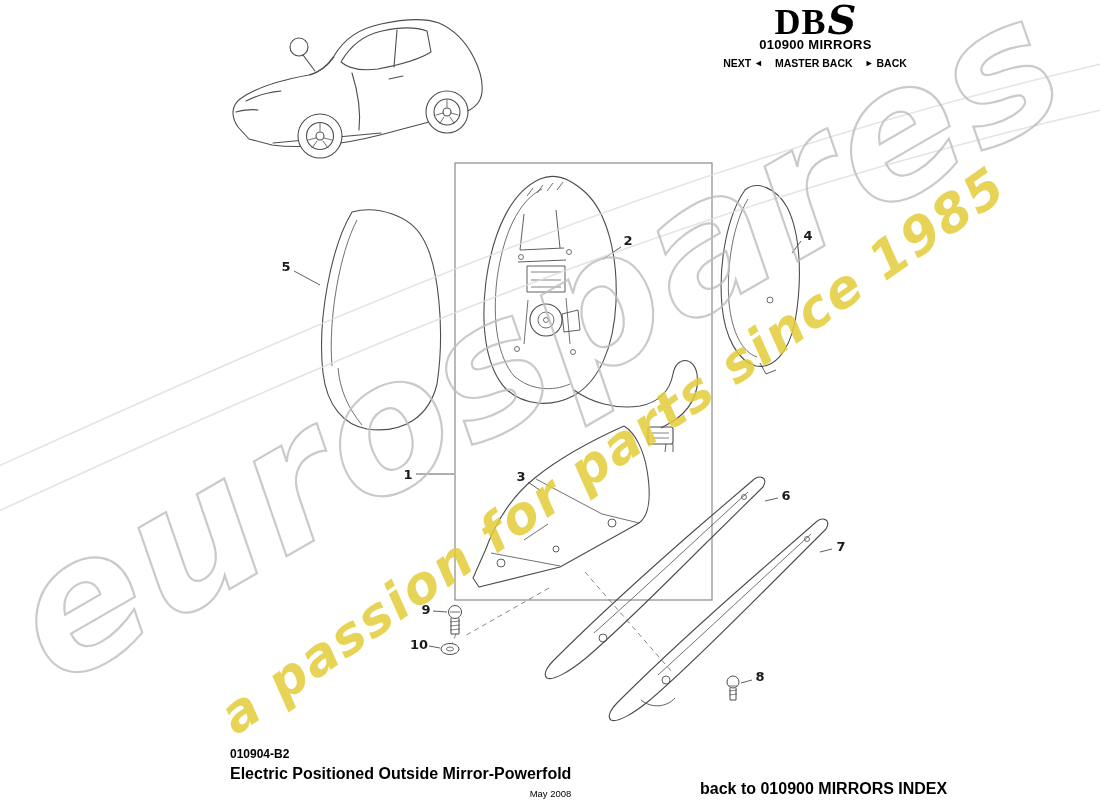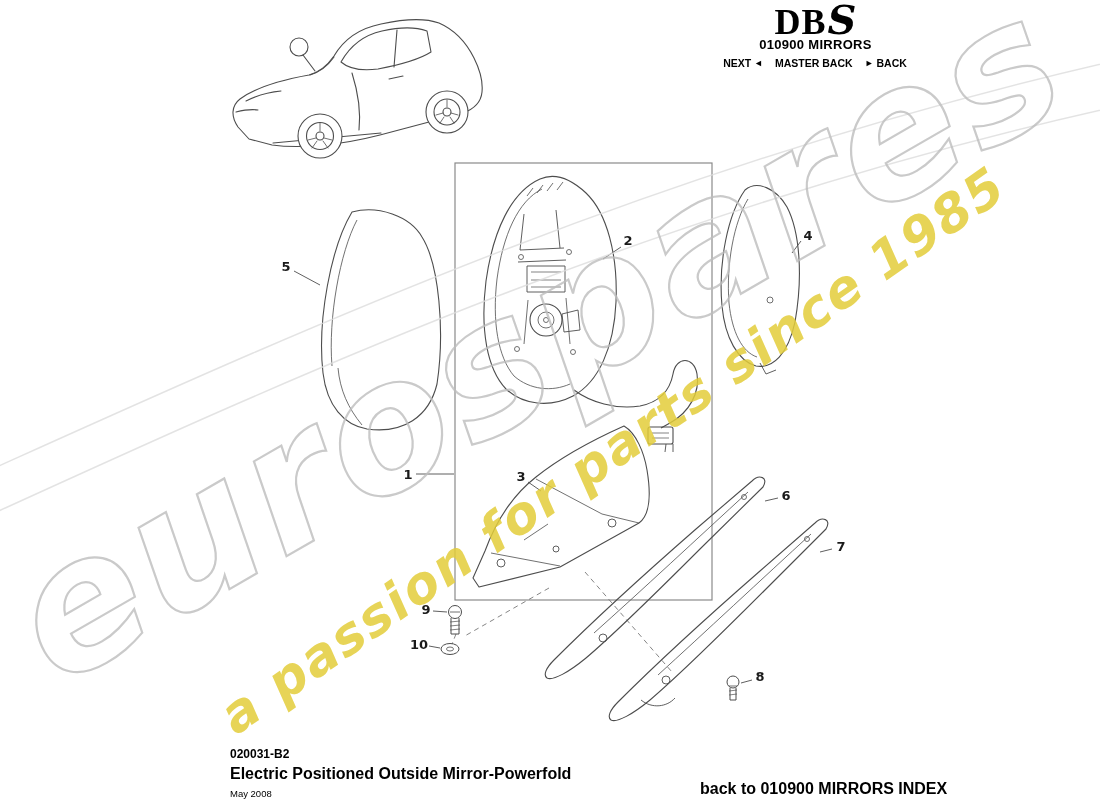--- a/index.html
+++ b/index.html
@@ -37,21 +37,21 @@
     display: flex; justify-content: center; gap: 12px;
     font-size: 10.5px; font-weight: bold; z-index: 3;
   }
   .index-nav a { color: #000; text-decoration: none; cursor: pointer; white-space: nowrap; }
   .index-nav .arrow { font-size: 9px; position: relative; top: -1px; }
 
   
   .doc-block { position: absolute; left: 230px; top: 747px; z-index: 3; }
   .doc-number { font-weight: bold; font-size: 12px; }
   .doc-title  { font-weight: bold; font-size: 16px; margin-top: 4px; }
-  .doc-date   { font-size: 9.5px; margin-top: 5px; }
+  .doc-date   { font-size: 9.5px; margin-top: 5px; text-align: right; }
   .back-index {
     position: absolute; left: 700px; top: 780px; z-index: 3;
     font-weight: bold; font-size: 16px; color: #000;
     text-decoration: none; cursor: pointer;
   }
 </style>
 </head>
 <body>
 
 <div class="brand">
@@ -209,18 +209,18 @@
 
   <g>
     <path d="M -10,470 C 290,335 660,165 1110,62" stroke="#dcdcdc" stroke-width="1.5" fill="none" opacity="0.8"></path>
     <path d="M -10,515 C 290,378 660,208 1110,108" stroke="#dcdcdc" stroke-width="1.5" fill="none" opacity="0.8"></path>
     <text transform="translate(58,688) rotate(-30)" font-family="DejaVu Sans, sans-serif" font-style="italic" font-weight="bold" font-size="180" letter-spacing="4" fill="none" stroke="#bdbdbd" stroke-width="2.2" opacity="0.8">eurospares</text>
     <text transform="translate(236,736) rotate(-35)" font-family="DejaVu Sans, sans-serif" font-style="italic" font-weight="bold" font-size="52" letter-spacing="2" fill="#e3cd3a" opacity="0.85">a passion for parts since 1985</text>
   </g>
 </svg>
 
 <div class="doc-block">
-  <div class="doc-number">020031-B2</div>
+  <div class="doc-number">010904-B2</div>
   <div class="doc-title">Electric Positioned Outside Mirror-Powerfold</div>
   <div class="doc-date">May 2008</div>
 </div>
 
 <a class="back-index">back to 010900 MIRRORS INDEX</a>
 
 </body></html>

